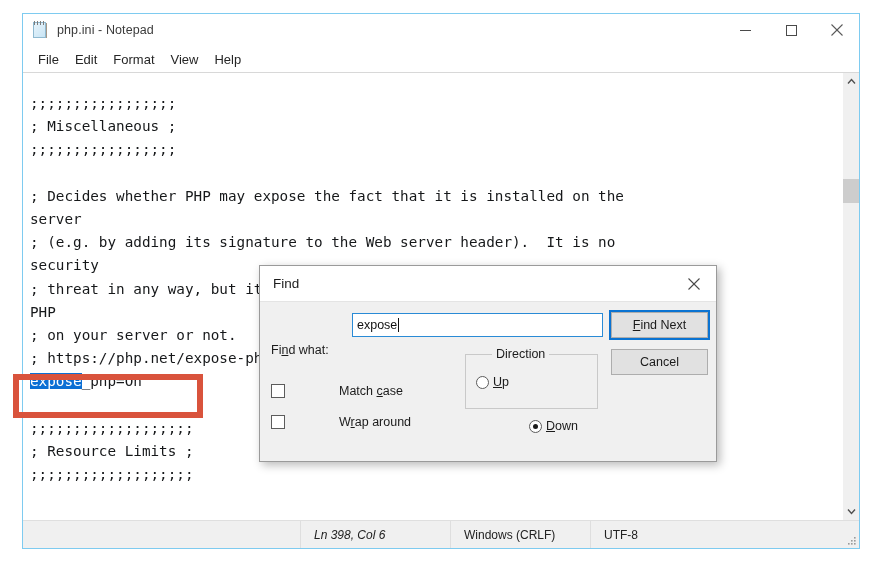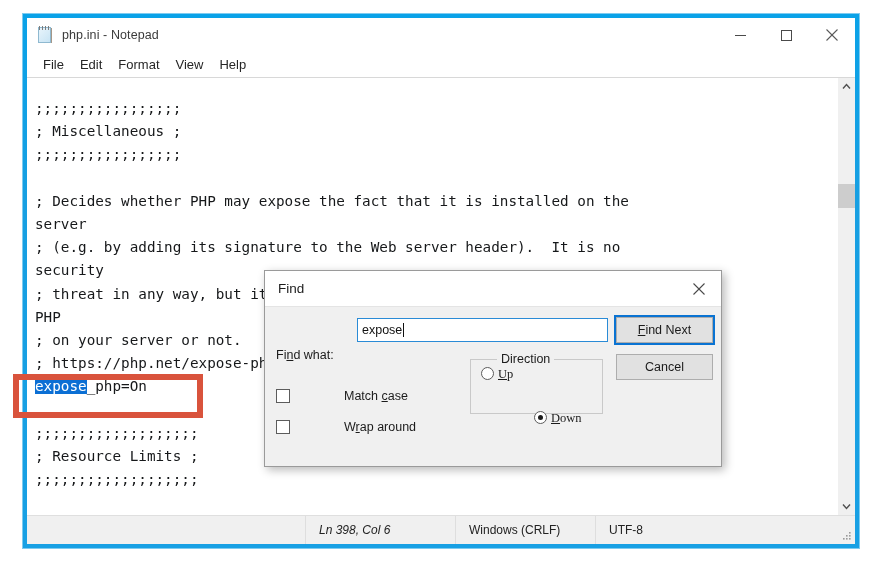--- a/index.html
+++ b/index.html
@@ -18,21 +18,20 @@
 
   
   #window-frame {
     position: absolute;
     left: 22px;
     top: 13px;
     width: 838px;
     height: 536px;
     background: linear-gradient(180deg, #0aa2e8 0%, #179fe2 35%, #18a0e4 100%);
     box-sizing: border-box;
-    padding: 5px;
   }
   #window-frame::after {
     content: "";
     position: absolute;
     left: 0; top: 0; right: 0; bottom: 0;
     border: 1px solid #7ecbf0;
     pointer-events: none;
   }
 
   #window-body {
@@ -335,25 +334,24 @@
     position: absolute;
     left: 26px;
     top: -8px;
     background: #f0f0f0;
     padding: 0 4px;
     font-size: 12.5px;
     color: #1b1b1b;
   }
   .radio-row {
     position: absolute;
-    top: 7px;
-    display: flex;
-    align-items: flex-start;
-    cursor: default;
-    font-family: Liberation Serif, serif;
+    top: 20px;
+    display: flex;
+    align-items: center;
+    cursor: default;
   }
   #radio-up   { left: 10px; }
   #radio-down { left: 63px; margin-top: 44px; }
   .radio-mark {
     width: 13px;
     height: 13px;
     border-radius: 50%;
     border: 1px solid #5c5c5c;
     background: #ffffff;
     box-sizing: border-box;

